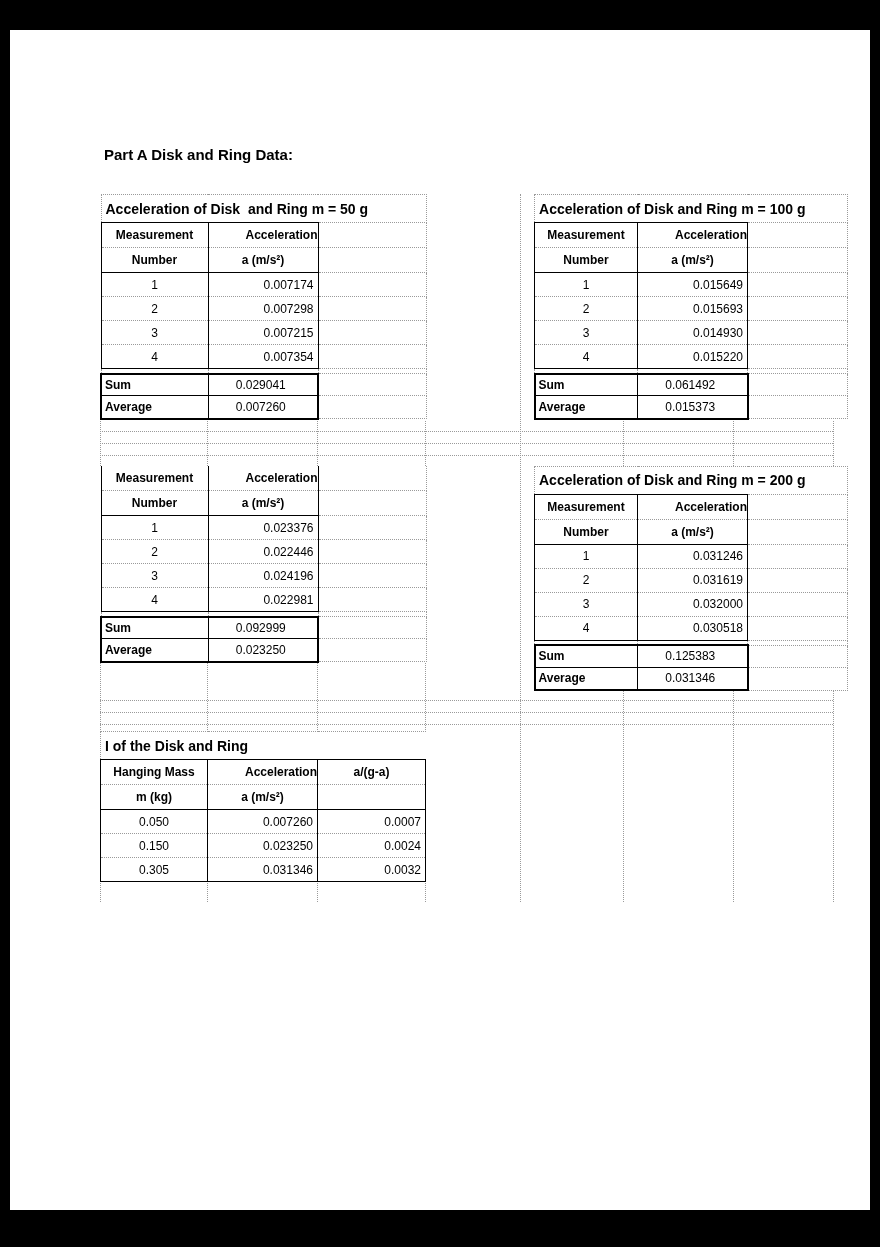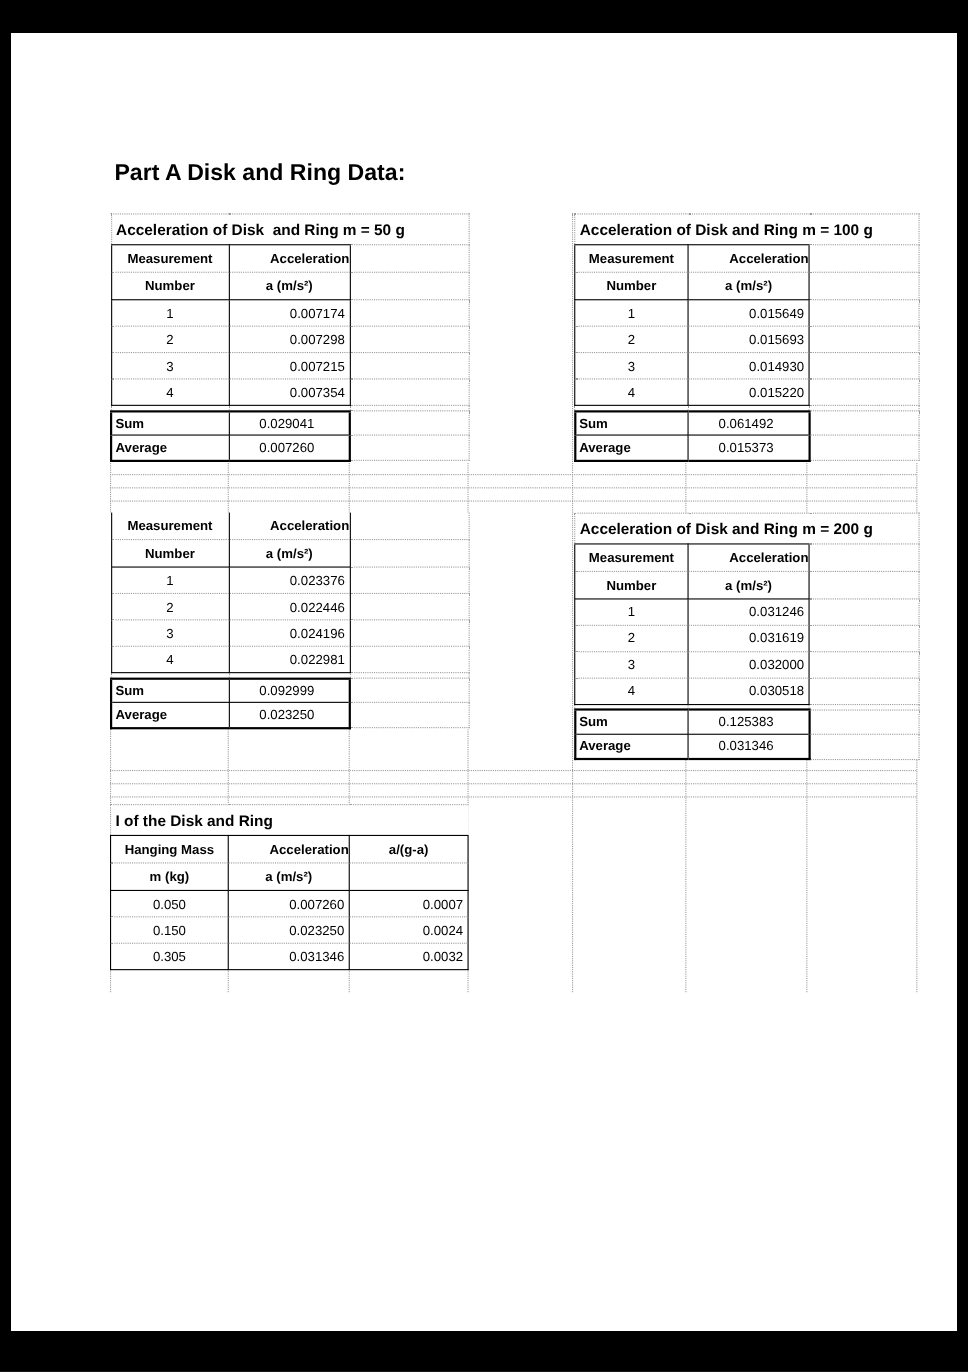--- a/index.html
+++ b/index.html
@@ -9,21 +9,21 @@
     background: #000;
     font-family: "Liberation Sans", sans-serif;
   }
   .frame { position: relative; width: 880px; height: 1247px; background: #000; }
   .sheet {
     position: absolute; left: 10px; top: 30px; width: 860px; height: 1180px;
     background: #fff; color: #000;
   }
   .heading {
     position: absolute; left: 94px; top: 116px;
-    font-size: 21px; font-weight: 700; white-space: pre;
+    font-size: 15px; font-weight: 700; white-space: pre;
   }
   .content { position: absolute; left: 0; top: 164px; width: 860px; }
 
   
   .vgl { position: absolute; top: 0; height: 708px; width: 0;
          border-left: 1px dotted var(--dot); z-index: 0; }
 
   .trow { display: flex; align-items: flex-start; padding-left: 90px; }
   .trow .spacer-between { width: 95px; flex: 0 0 95px; }
 
@@ -31,21 +31,21 @@
   .grid-gap.g2 { height: 40px; }
   .hgl { position: absolute; left: 0; right: 0; height: 0;
          border-top: 1px dotted var(--dot); }
 
   table { border-collapse: collapse; table-layout: fixed;
           position: relative; z-index: 1; background: #fff; }
   .t-left  { width: 325px; }
   .t-left  col:nth-child(1) { width: 107px; }
   .t-left  col:nth-child(2) { width: 110px; }
   .t-left  col:nth-child(3) { width: 108px; }
-  .t-right { width: 313px; }
+  .t-right { width: 313px; margin-left: 12px; }
   .t-right col:nth-child(1) { width: 103px; }
   .t-right col:nth-child(2) { width: 110px; }
   .t-right col:nth-child(3) { width: 100px; }
 
   td { padding: 0; vertical-align: middle; font-size: 12px; color: #000; }
 
   .r-title { height: 28px; }
   .title {
     font-weight: 700; font-size: 14px; white-space: pre; overflow: visible;
     padding-left: 4px;

